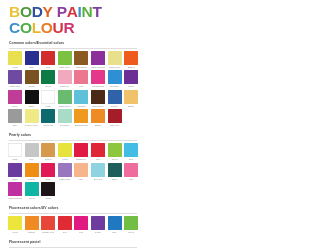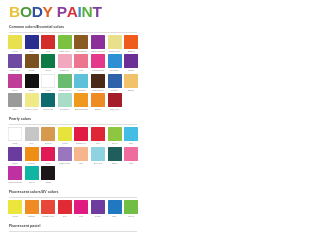--- a/index.html
+++ b/index.html
@@ -86,20 +86,21 @@
     letter-spacing: -0.02px;
   }
 </style>
 </head>
 <body>
 
 <div class="page">
 
   <div class="title-block">
     <div class="title-line title-line-1"><span class="ch" style="color: rgb(232, 195, 58);">B</span><span class="ch" style="color: rgb(78, 155, 63);">O</span><span class="ch" style="color: rgb(45, 79, 158);">D</span><span class="ch" style="color: rgb(224, 96, 32);">Y</span><span class="ch" style="color: rgb(0, 0, 0);">&nbsp;</span><span class="ch" style="color: rgb(142, 63, 158);">P</span><span class="ch" style="color: rgb(216, 51, 63);">A</span><span class="ch" style="color: rgb(60, 143, 201);">I</span><span class="ch" style="color: rgb(90, 176, 60);">N</span><span class="ch" style="color: rgb(124, 63, 156);">T</span></div>
+    <div class="title-line title-line-2"><span class="ch" style="color: rgb(60, 143, 201);">C</span><span class="ch" style="color: rgb(79, 174, 69);">O</span><span class="ch" style="color: rgb(232, 185, 46);">L</span><span class="ch" style="color: rgb(232, 123, 34);">O</span><span class="ch" style="color: rgb(216, 51, 63);">U</span><span class="ch" style="color: rgb(201, 54, 111);">R</span></div>
   </div>
 
   <div id="sections-root">
       <div class="section">
         <div class="section-header">Common colors/Essential colors</div>
         <div class="rule"></div>
         <div class="row">
           <div class="cell">
             <div class="sw" style="background: rgb(232, 224, 78);"></div>
             <div class="lbl">Yellow</div>

